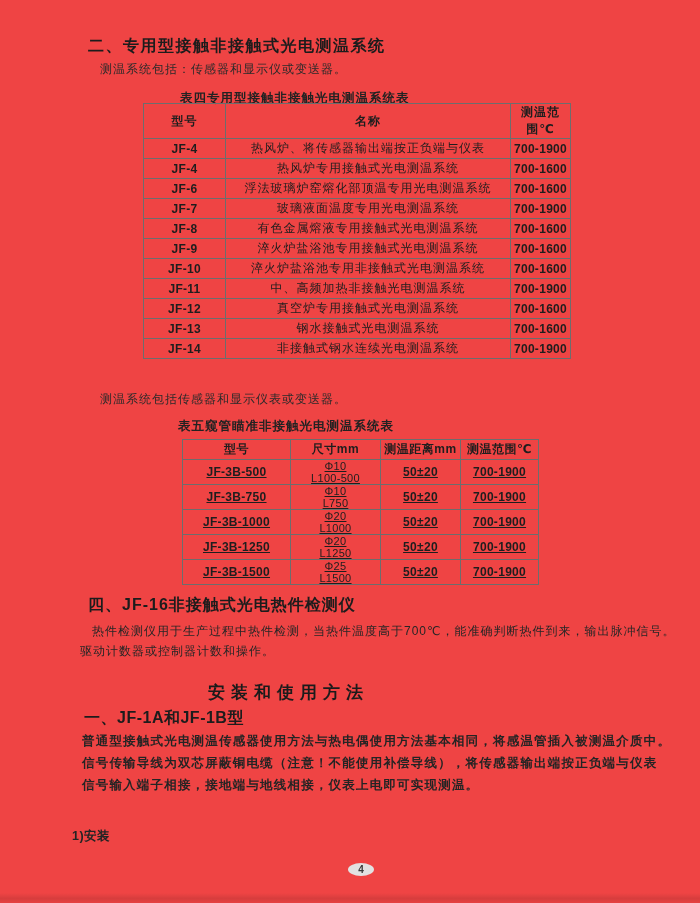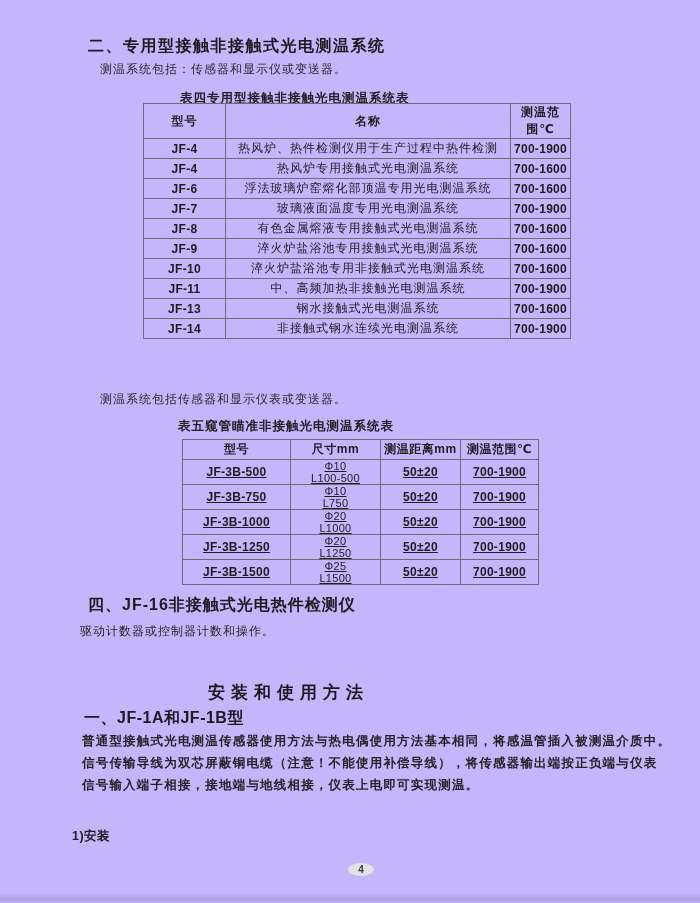--- a/index.html
+++ b/index.html
@@ -6,21 +6,21 @@
   html, body { width: 700px; height: 903px; }
   body {
     font-family: "Liberation Sans", "DejaVu Sans", sans-serif;
     background: #ffffff;
     color: #222222;
     position: relative;
     overflow: hidden;
   }
   .page {
     position: absolute; left: 0; top: 0; width: 700px; height: 903px;
-    background: #c4b5fd;
+    background: #ef4444;
   }
   .abs { position: absolute; }
 
   .sec-heading {
     font-weight: 700; color: #1c1c1c; letter-spacing: 1.5px; font-size: 16px;
     white-space: nowrap;
   }
   .sub-note { font-size: 12px; letter-spacing: 1px; color: #2a2a2a; white-space: nowrap; }
   .tbl-caption { font-size: 12.5px; font-weight: 700; letter-spacing: 1px; color: #222; white-space: nowrap; }
 
@@ -90,21 +90,21 @@
   <thead>
         <tr>
           <th>型号</th>
           <th>名称</th>
           <th>测温范围℃</th>
         </tr>
       </thead>
       <tbody>
         <tr>
           <td>JF-4</td>
-          <td>热风炉、热件检测仪用于生产过程中热件检测</td>
+          <td>热风炉、将传感器输出端按正负端与仪表</td>
           <td>700-1900</td>
         </tr>
         <tr>
           <td>JF-4</td>
           <td>热风炉专用接触式光电测温系统</td>
           <td>700-1600</td>
         </tr>
         <tr>
           <td>JF-6</td>
           <td>浮法玻璃炉窑熔化部顶温专用光电测温系统</td>
@@ -127,20 +127,25 @@
         </tr>
         <tr>
           <td>JF-10</td>
           <td>淬火炉盐浴池专用非接触式光电测温系统</td>
           <td>700-1600</td>
         </tr>
         <tr>
           <td>JF-11</td>
           <td>中、高频加热非接触光电测温系统</td>
           <td>700-1900</td>
+        </tr>
+        <tr>
+          <td>JF-12</td>
+          <td>真空炉专用接触式光电测温系统</td>
+          <td>700-1600</td>
         </tr>
         <tr>
           <td>JF-13</td>
           <td>钢水接触式光电测温系统</td>
           <td>700-1600</td>
         </tr>
         <tr>
           <td>JF-14</td>
           <td>非接触式钢水连续光电测温系统</td>
           <td>700-1900</td>
@@ -200,20 +205,21 @@
           <td>Φ25
 L1500</td>
           <td>50±20</td>
           <td>700-1900</td>
         </tr>
       </tbody>
     </table>
 
   <div class="abs sec-heading" style="left:88px; top:595px; font-size:16px; letter-spacing:1px;">四、JF-16非接触式光电热件检测仪</div>
   <div class="abs para" style="left:80px; top:621px; width:580px;">
+    <div class="line indent1">热件检测仪用于生产过程中热件检测，当热件温度高于700℃，能准确判断热件到来，输出脉冲信号。</div>
     <div class="line">驱动计数器或控制器计数和操作。</div>
   </div>
 
   <div class="abs install-title" style="left:208px; top:681px;">安装和使用方法</div>
 
   <div class="abs sec-heading" style="left:84px; top:708px; font-size:16px; letter-spacing:0.5px;">一、JF-1A和JF-1B型</div>
 
   <div class="abs para install-para" style="left:82px; top:730px; width:600px;">
     <div class="line">普通型接触式光电测温传感器使用方法与热电偶使用方法基本相同，将感温管插入被测温介质中。</div>
     <div class="line">信号传输导线为双芯屏蔽铜电缆（注意！不能使用补偿导线），将传感器输出端按正负端与仪表</div>

